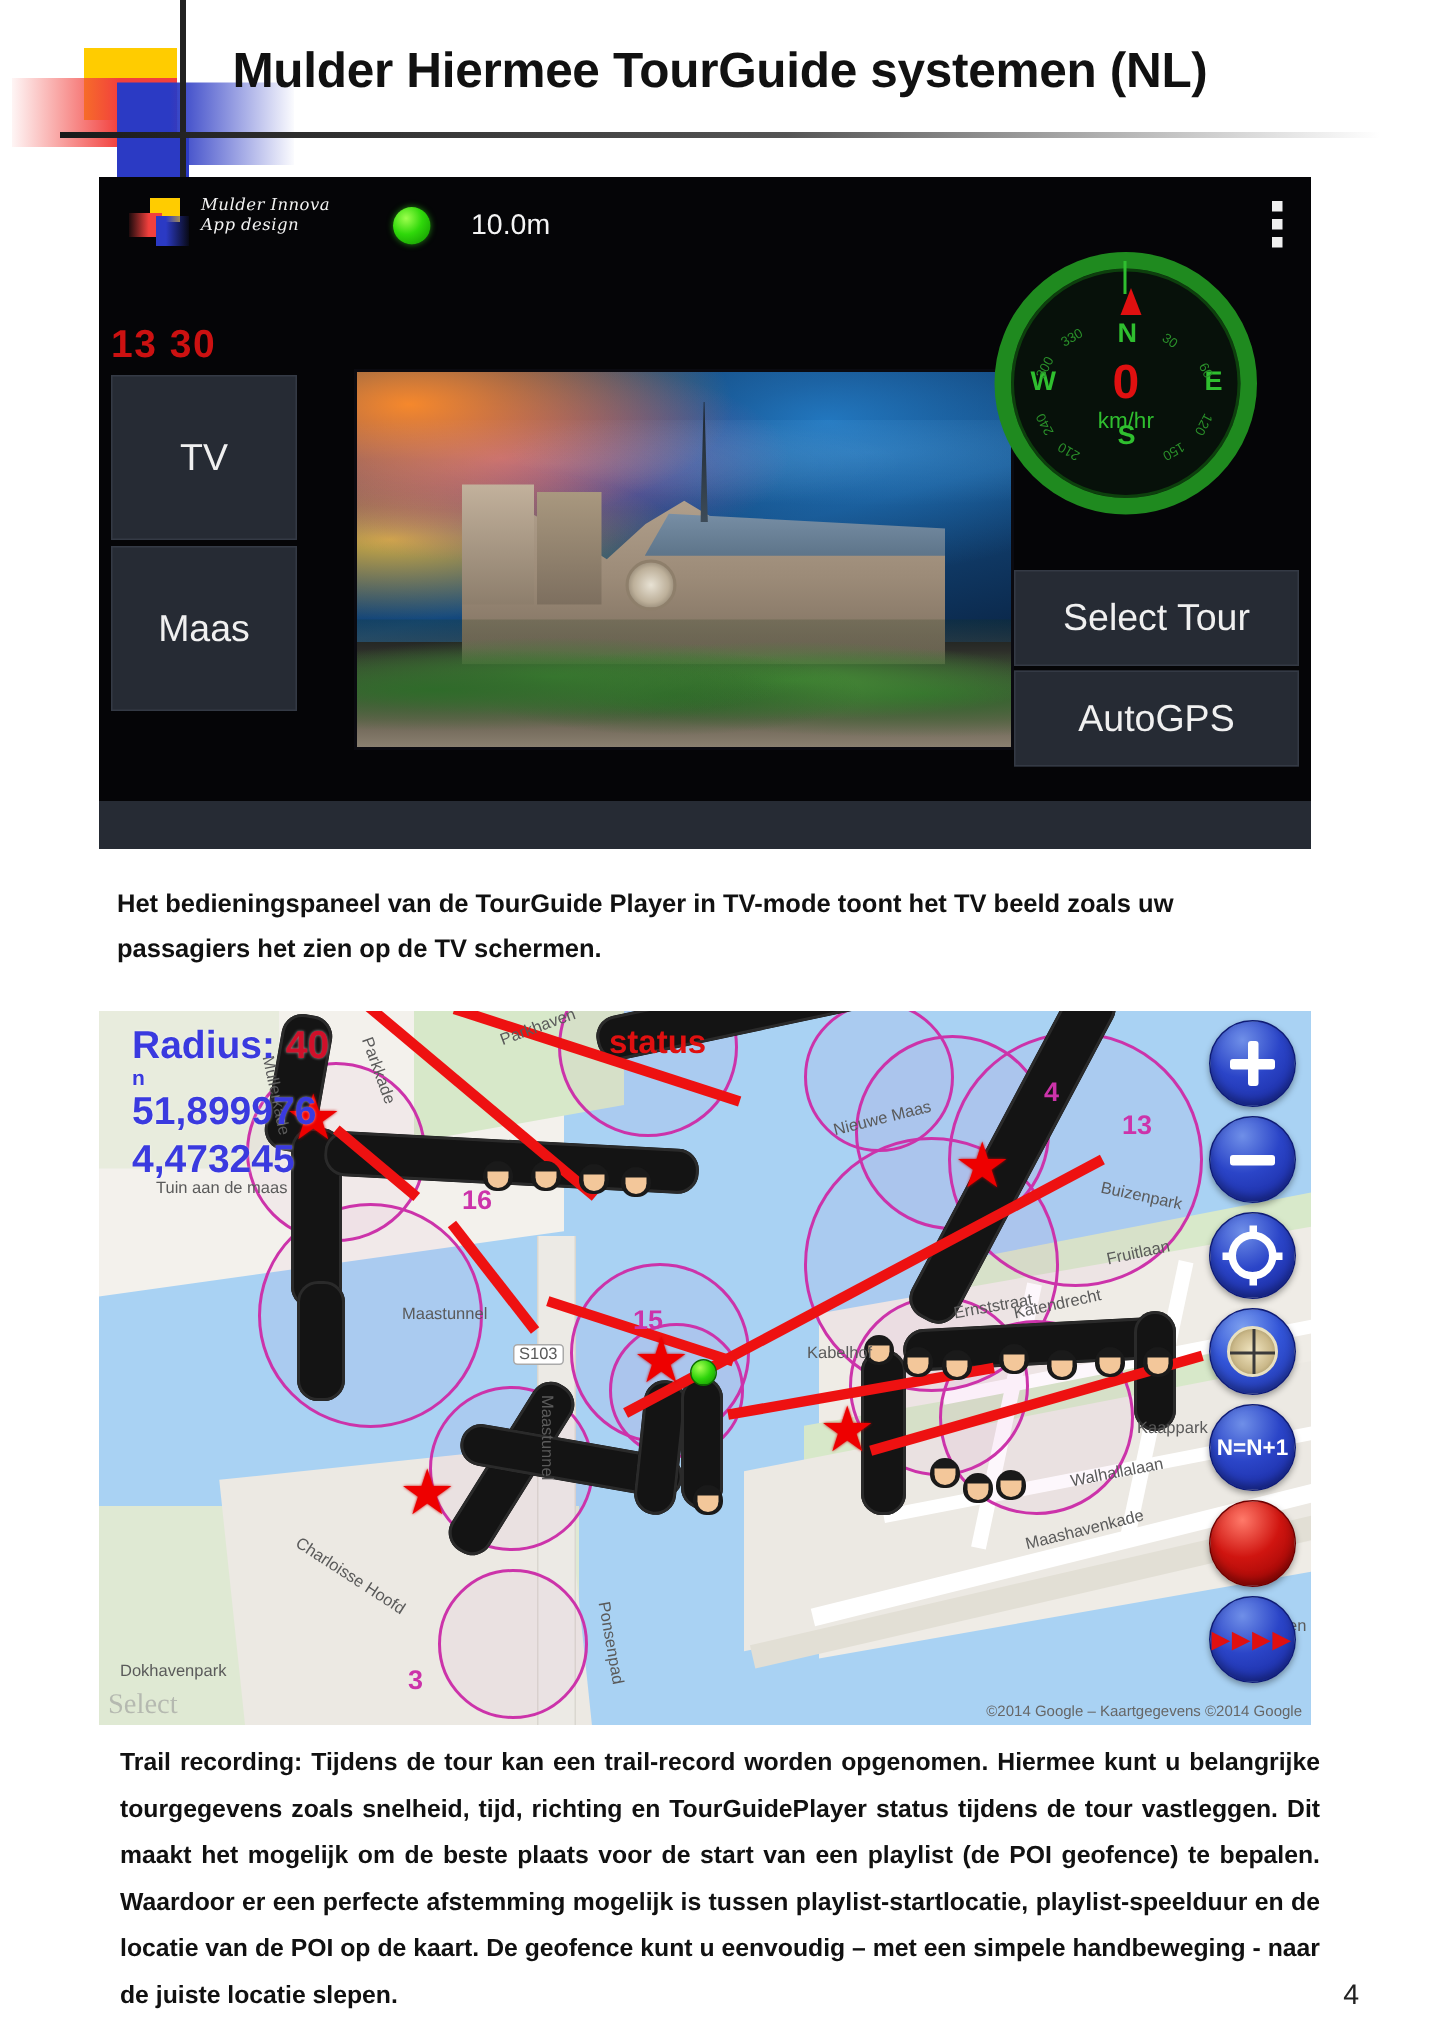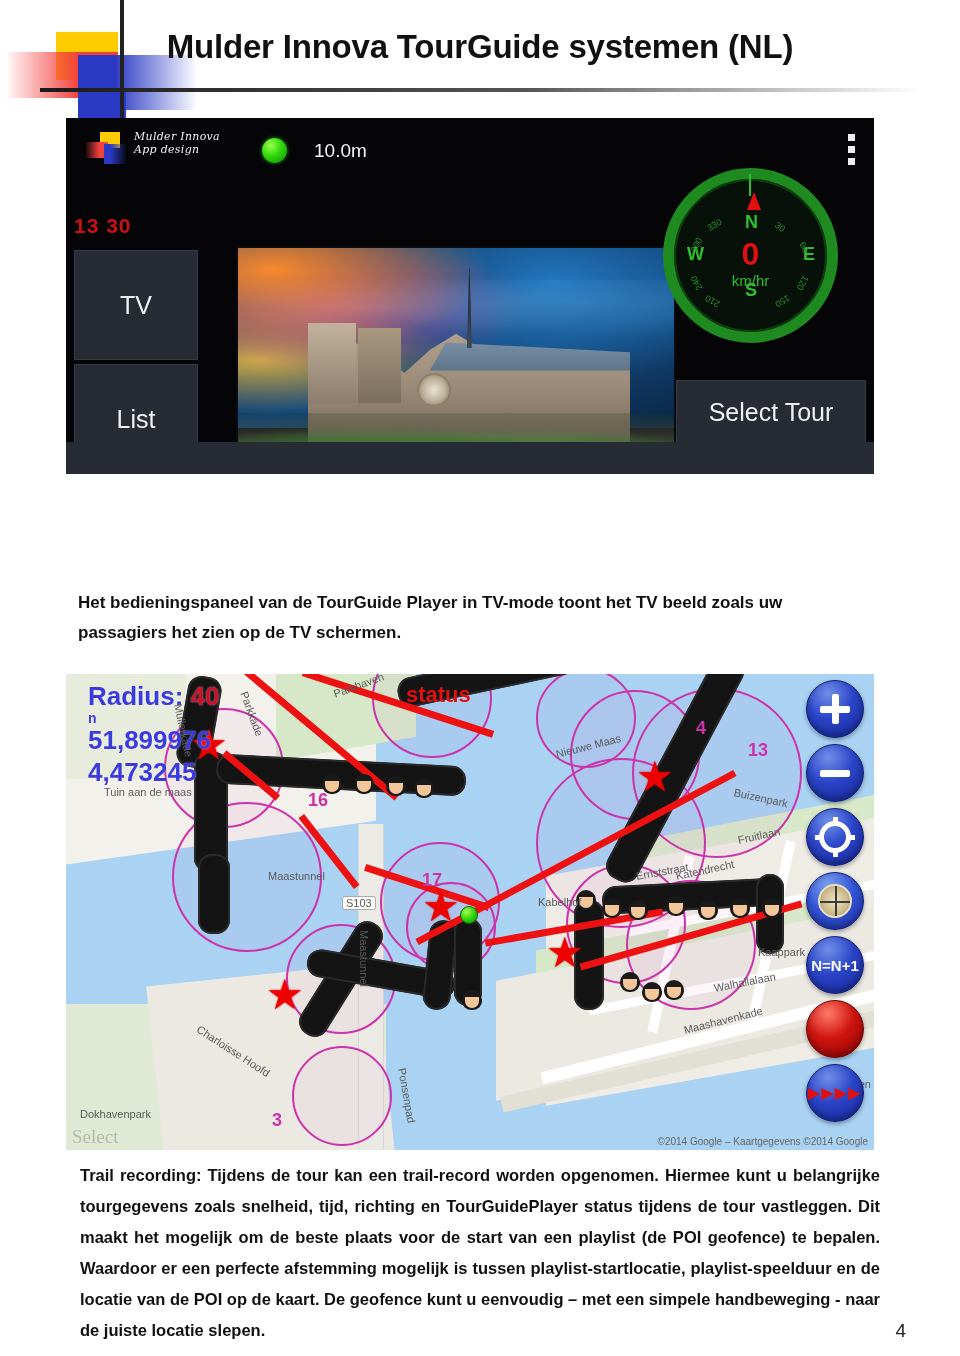--- a/index.html
+++ b/index.html
@@ -68,21 +68,21 @@
     font-size: 33px;
     font-weight: bold;
     color: #111;
     letter-spacing: -0.2px;
   }
 
   
   .player-panel {
     position: absolute;
     left: 66px; top: 118px;
-    width: 808px; height: 356px;
+    width: 808px; height: 448px;
     background: #050507;
     overflow: hidden;
   }
   .player-topbar {
     position: absolute;
     left: 0; top: 0;
     width: 808px; height: 66px;
   }
   .mi-logo {
     position: absolute;
@@ -136,21 +136,21 @@
     display: block;
     width: 7px; height: 7px;
     background: #efefef;
     margin-bottom: 5px;
   }
 
   .clock-text {
     position: absolute;
     left: 8px; top: 96px;
     color: #cc1111;
-    font-size: 21px;
+    font-size: 26px;
     font-weight: 600;
     letter-spacing: 1px;
   }
 
   
   .left-btns {
     position: absolute;
     left: 8px; top: 132px;
     width: 124px;
   }
@@ -539,21 +539,21 @@
 
 <div class="page-header">
   <div class="hdr-logo">
     <div class="hdr-yellow"></div>
     <div class="hdr-red"></div>
     <div class="hdr-blue"></div>
     <div class="hdr-blue2"></div>
     <div class="hdr-vline"></div>
   </div>
   <div class="hdr-hline"></div>
-  <div class="hdr-title">Mulder Innova TourGuide systemen (NL)</div>
+  <div class="hdr-title">Mulder Hiermee TourGuide systemen (NL)</div>
 </div>
 
 <div class="player-panel">
 
   <div class="player-topbar">
     <div class="mi-logo">
       <div class="mi-y"></div>
       <div class="mi-r"></div>
       <div class="mi-b"></div>
     </div>
@@ -570,21 +570,21 @@
     </div>
   </div>
 
   <div class="clock-text">13 30</div>
 
   <div class="left-btns">
     <div class="pbtn">
       <span>TV</span>
     </div>
     <div class="pbtn">
-      <span>List</span>
+      <span>Maas</span>
     </div>
   </div>
 
   <div class="tv-image">
     <div class="nd-sky"></div>
     <div class="nd-body"></div>
     <div class="nd-roof"></div>
     <div class="nd-tower1"></div>
     <div class="nd-tower2"></div>
     <div class="nd-spire"></div>
@@ -727,21 +727,21 @@
   <div class="map-label" style="left:276px;top:222px;border:1px solid #aaa;border-radius:3px;padding:0 3px;background:#fff;">S103</div>
   <div class="map-label rot" style="left:298px;top:250px;transform:rotate(90deg);">Maastunnel</div>
   <div class="map-label rot" style="left:132px;top:348px;transform:rotate(33deg);">Charloisse Hoofd</div>
   <div class="map-label rot" style="left:336px;top:388px;transform:rotate(80deg);">Ponsenpad</div>
   <div class="map-label" style="left:14px;top:434px;">Dokhavenpark</div>
 
   <div class="route-num" style="left:242px;top:116px;">16</div>
   <div class="route-num" style="left:628px;top:718px;"></div>
   <div class="route-num" style="left:630px;top:44px;">4</div>
   <div class="route-num" style="left:682px;top:66px;">13</div>
-  <div class="route-num" style="left:356px;top:196px;">17</div>
+  <div class="route-num" style="left:356px;top:196px;">15</div>
   <div class="route-num" style="left:206px;top:436px;">3</div>
 
   <div class="radius-overlay">
     <div>
       <span>Radius:</span>
       <span class="radius-val">40</span>
     </div>
     <div style="font-size:14px;line-height:12px;">n</div>
     <div>51,899976</div>
     <div>4,473245</div>

